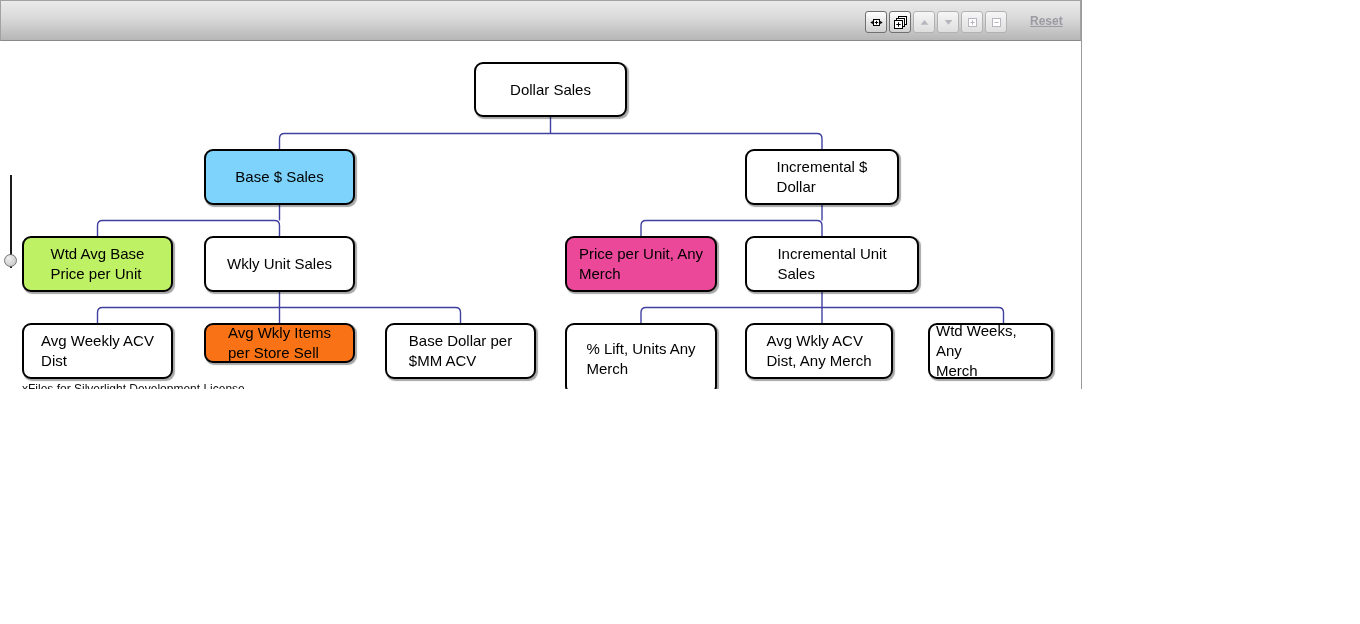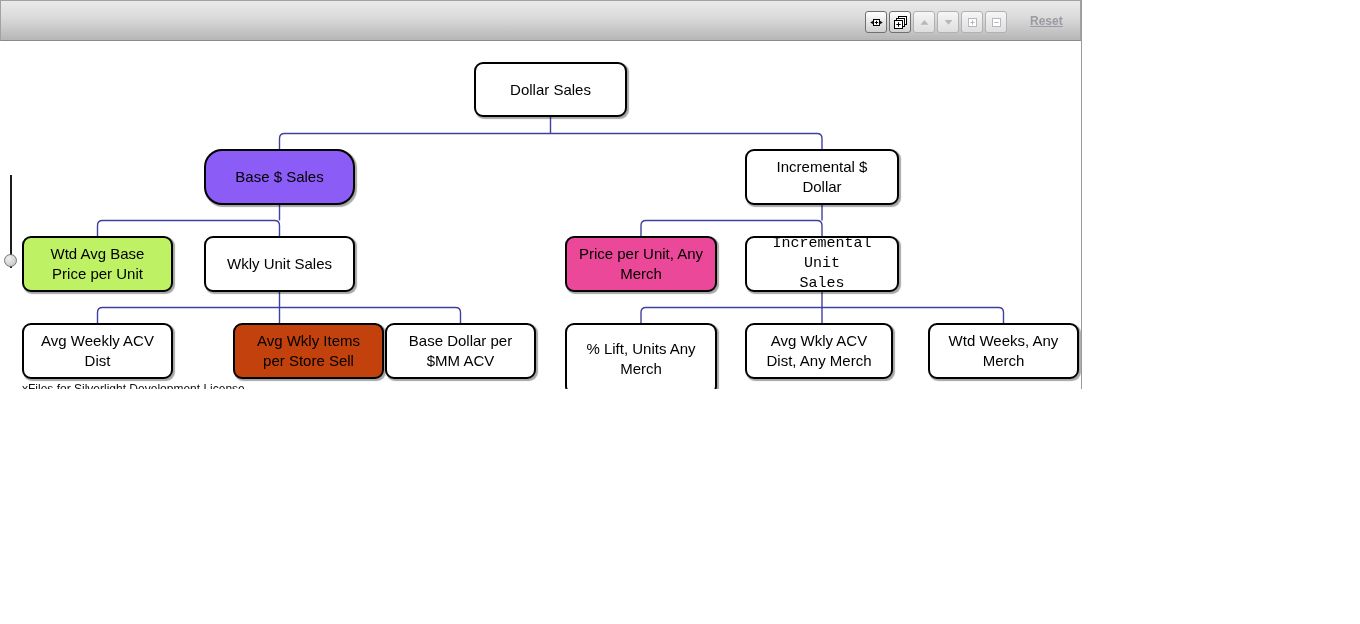--- a/index.html
+++ b/index.html
@@ -18,21 +18,21 @@
        border:1px solid #6f6f6f;background:linear-gradient(#ffffff,#d0d0d0);cursor:pointer;}
   .tb-btn.disabled{border-color:#b2b2b2;background:linear-gradient(#f6f6f6,#dedede);}
   .tb-btn svg{display:block;}
   .reset-link{position:absolute;left:1029px;top:13px;font-size:12px;font-weight:bold;
        color:#9b9ba3;text-decoration:underline;cursor:default;}
 
   
   .node{position:absolute;box-sizing:border-box;background:#ffffff;border:2px solid #000000;
        border-radius:9px;display:flex;align-items:center;justify-content:center;
        padding:0 6px;box-shadow:1.5px 1.5px 1px rgba(0,0,0,0.35);cursor:default;}
-  .node span{font-size:15px;line-height:20px;color:#000;white-space:pre-line;text-align:center;}
+  .node span{font-size:15px;line-height:20px;color:#000;white-space:pre-line;text-align:left;}
 
   svg.wires{position:absolute;left:0;top:0;pointer-events:none;}
 
   
   .slider-track{position:absolute;left:10px;top:175px;width:2px;height:93px;background:#1c1c1c;}
   .slider-thumb{position:absolute;left:4px;top:254px;width:13px;height:13px;border-radius:50%;
        box-sizing:border-box;border:1px solid #757575;
        background:radial-gradient(circle at 35% 30%,#efefef,#bfbfbf);cursor:pointer;}
 
   .license{position:absolute;left:22px;top:382px;font-size:12px;color:#111;white-space:nowrap;}
@@ -100,63 +100,63 @@
     </div>
 
     <svg class="wires" width="1081" height="389">
         <path d="M 279.5 149 V 138.5 Q 279.5 133.5 284.5 133.5 H 817 Q 822 133.5 822 138.5 V 149 M 550.5 117 V 133.5 M 97.5 236 V 225.5 Q 97.5 220.5 102.5 220.5 H 274.5 Q 279.5 220.5 279.5 225.5 V 236 M 279.5 205 V 220.5 M 641 236 V 225.5 Q 641 220.5 646 220.5 H 817 Q 822 220.5 822 225.5 V 236 M 822 205 V 220.5 M 97.5 323 V 312.5 Q 97.5 307.5 102.5 307.5 H 455.5 Q 460.5 307.5 460.5 312.5 V 323 M 279.5 307.5 V 323 M 279.5 292 V 307.5 M 641 323 V 312.5 Q 641 307.5 646 307.5 H 998.5 Q 1003.5 307.5 1003.5 312.5 V 323 M 822 307.5 V 323 M 822 292 V 307.5" fill="none" stroke="#4040a0" stroke-width="1.4"></path>
       </svg>
 
     <div>
         <div class="node" style="left: 474px; top: 62px; width: 153px; height: 55px; border-color: rgb(0, 0, 0); background: rgb(255, 255, 255);">
           <span>Dollar Sales</span>
         </div>
-        <div class="node" style="left: 204px; top: 149px; width: 151px; height: 56px; border-color: rgb(0, 0, 0); background: #8b5cf6; border-radius: 18px;">
+        <div class="node" style="left: 204px; top: 149px; width: 151px; height: 56px; border-color: rgb(0, 0, 0); background: #7dd3fc;">
           <span>Base $ Sales</span>
         </div>
         <div class="node" style="left: 745px; top: 149px; width: 154px; height: 56px; border-color: rgb(0, 0, 0); background: rgb(255, 255, 255);">
           <span>Incremental $
 Dollar</span>
         </div>
         <div class="node" style="left: 22px; top: 236px; width: 151px; height: 56px; border-color: rgb(0, 0, 0); background: #bef264;">
           <span>Wtd Avg Base
 Price per Unit</span>
         </div>
         <div class="node" style="left: 204px; top: 236px; width: 151px; height: 56px; border-color: rgb(0, 0, 0); background: rgb(255, 255, 255);">
           <span>Wkly Unit Sales</span>
         </div>
         <div class="node" style="left: 565px; top: 236px; width: 152px; height: 56px; border-color: rgb(0, 0, 0); background: #ec4899;">
           <span>Price per Unit, Any
 Merch</span>
         </div>
-        <div class="node" style="left: 745px; top: 236px; width: 154px; height: 56px; border-color: rgb(0, 0, 0); background: rgb(255, 255, 255); font-family: Liberation Mono, monospace;">
+        <div class="node" style="left: 745px; top: 236px; width: 174px; height: 56px; border-color: rgb(0, 0, 0); background: rgb(255, 255, 255);">
           <span>Incremental Unit
 Sales</span>
         </div>
         <div class="node" style="left: 22px; top: 323px; width: 151px; height: 56px; border-color: rgb(0, 0, 0); background: rgb(255, 255, 255);">
           <span>Avg Weekly ACV
 Dist</span>
         </div>
-        <div class="node" style="left: 204px; top: 323px; width: 151px; height: 56px; border-color: rgb(0, 0, 0); background: #c2410c; margin-left: 29px;">
+        <div class="node" style="left: 204px; top: 323px; width: 151px; height: 40px; border-color: rgb(0, 0, 0); background: #f97316;">
           <span>Avg Wkly Items
 per Store Sell</span>
         </div>
         <div class="node" style="left: 385px; top: 323px; width: 151px; height: 56px; border-color: rgb(0, 0, 0); background: rgb(255, 255, 255);">
           <span>Base Dollar per
 $MM ACV</span>
         </div>
         <div class="node" style="left: 565px; top: 323px; width: 152px; height: 72px; border-color: rgb(0, 0, 0); background: rgb(255, 255, 255);">
           <span>% Lift, Units Any
 Merch</span>
         </div>
         <div class="node" style="left: 745px; top: 323px; width: 148px; height: 56px; border-color: rgb(0, 0, 0); background: rgb(255, 255, 255);">
           <span>Avg Wkly ACV
 Dist, Any Merch</span>
         </div>
-        <div class="node" style="left: 928px; top: 323px; width: 151px; height: 56px; border-color: rgb(0, 0, 0); background: rgb(255, 255, 255);">
+        <div class="node" style="left: 928px; top: 323px; width: 125px; height: 56px; border-color: rgb(0, 0, 0); background: rgb(255, 255, 255);">
           <span>Wtd Weeks, Any
 Merch</span>
         </div>
       </div>
 
     <div class="slider-track"></div>
     <div class="slider-thumb"></div>
 
     <div class="license">xFiles for Silverlight Development License</div>
   </div>

